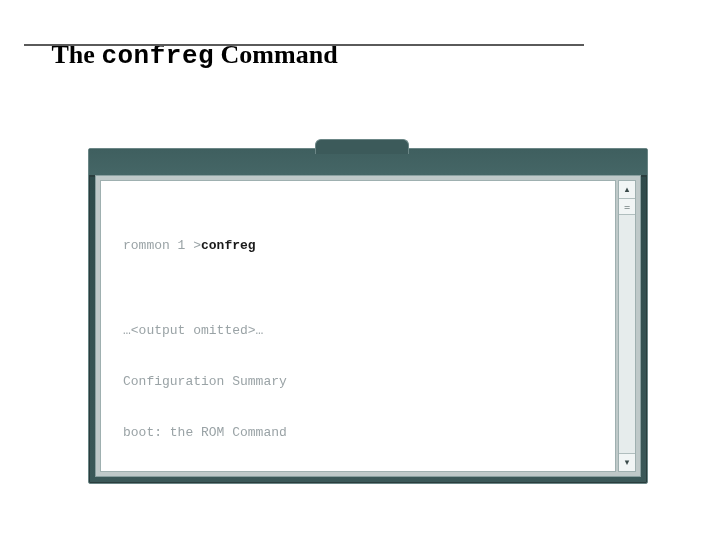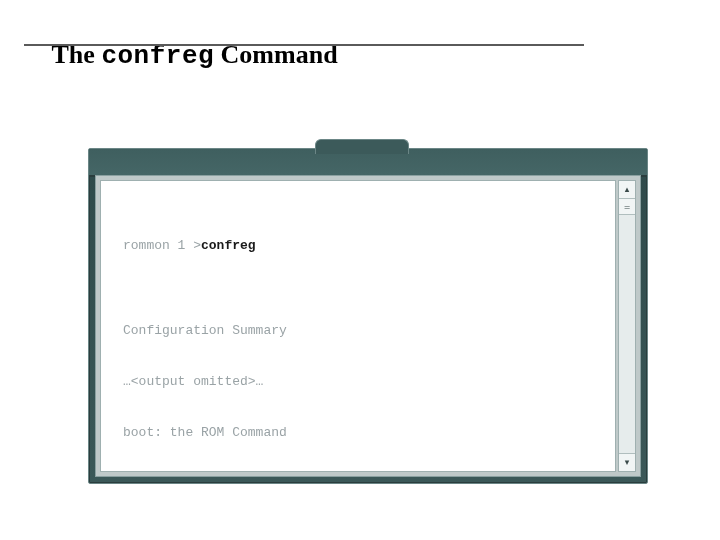--- a/index.html
+++ b/index.html
@@ -169,22 +169,22 @@
 
   <div class="win-outer">
     <div class="win-tab"></div>
     <div class="win-titlebar"></div>
     <div class="win-body">
 
       <div class="content-wrap">
         <div class="term">
           <span class="line"><span>rommon 1 &gt;</span><span class="cmd">confreg</span></span>
           <span class="line"></span>
+          <span class="line">…&lt;output omitted&gt;…</span>
           <span class="line">Configuration Summary</span>
-          <span class="line">…&lt;output omitted&gt;…</span>
           <span class="line">boot: the ROM Command</span>
           <span class="line"></span>
           
           
           
           
           
           
           
           

